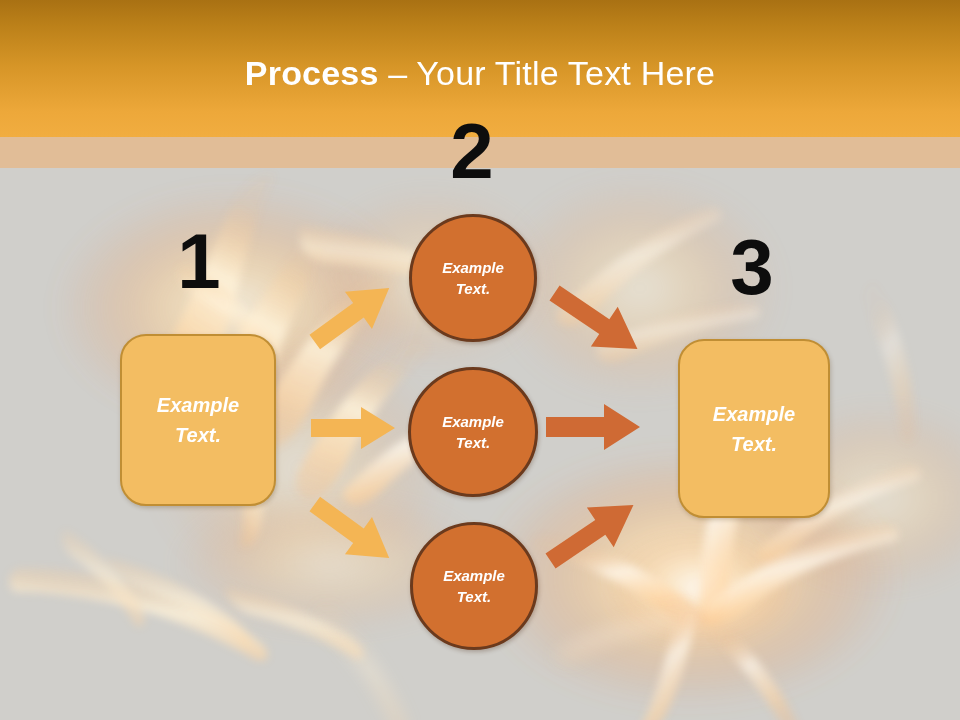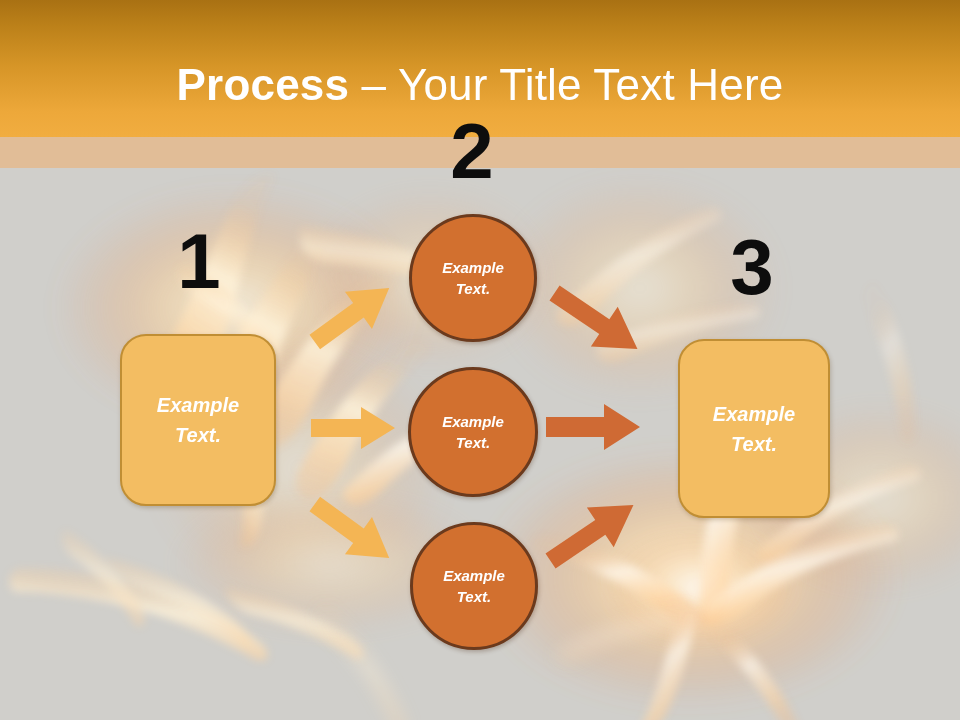--- a/index.html
+++ b/index.html
@@ -32,25 +32,25 @@
     position: absolute;
     left: 0;
     top: 137px;
     width: 960px;
     height: 31px;
     background: #e1bd97;
   }
   .slide-title {
     position: absolute;
     left: 0;
-    top: 64px;
+    top: 52px;
     width: 960px;
     text-align: center;
     color: #ffffff;
-    font-size: 44px;
+    font-size: 34px;
     line-height: 42px;
     letter-spacing: 0.2px;
     white-space: nowrap;
   }
   .slide-title .t-bold { font-weight: bold; }
   .slide-title .t-light { font-weight: normal; }
 
   
   .flame-layer {
     position: absolute;

